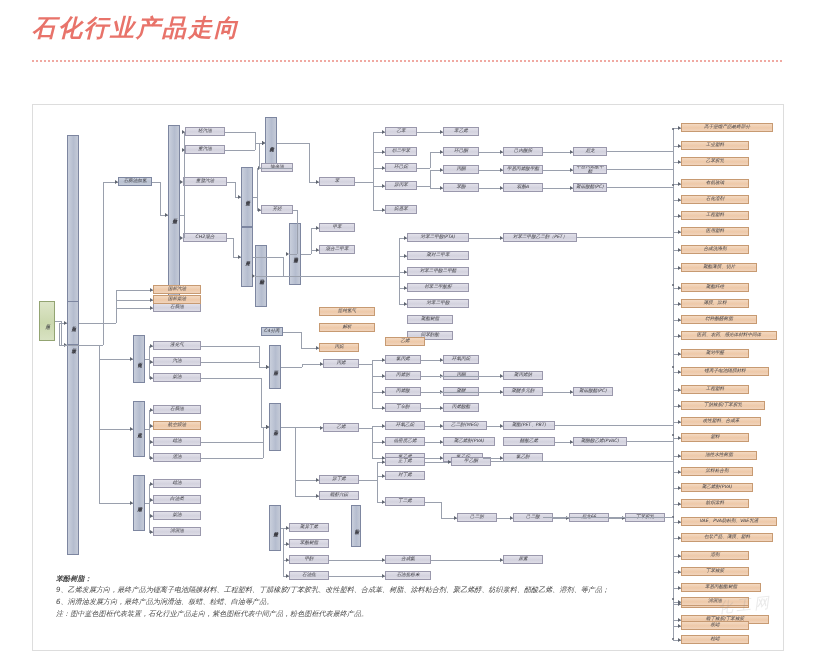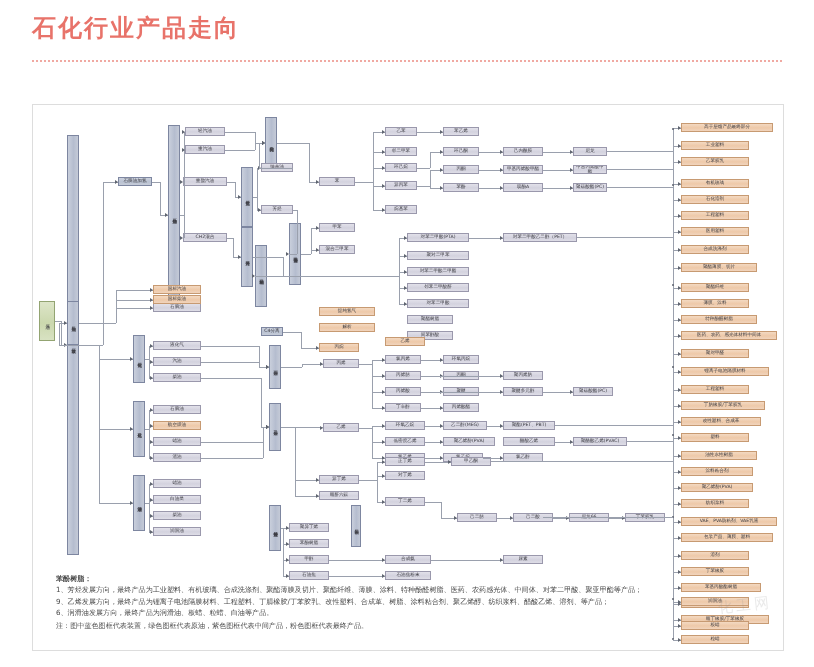--- a/index.html
+++ b/index.html
@@ -2,21 +2,21 @@
 <html><head>
 <meta charset="utf-8">
 <style>
   html,body{margin:0;padding:0;}
   body{
     width:814px;height:667px;
     background:#ffffff;
     font-family:"DejaVu Sans","Liberation Sans",sans-serif;
     overflow:hidden;
   }
-  #root{position:relative;width:814px;height:510px;}
+  #root{position:relative;width:814px;height:510px;font-style:italic;}
 
   
   .page-title{
     position:absolute;left:32px;top:12px;
     font-size:24px;font-weight:700;
     color:#e8736a;letter-spacing:2px;
     font-family:"DejaVu Serif","Liberation Serif",serif;
     white-space:nowrap;
   }
   .title-rule{
@@ -988,20 +988,19 @@
         <div class="wire wire-h" style="left: 522px; top: 320px; width: 118px;"></div>
         <div class="wire wire-h" style="left: 594px; top: 336px; width: 46px;"></div>
         <div class="wire wire-h" style="left: 510px; top: 412px; width: 130px;"></div>
         <div class="wire wire-h" style="left: 458px; top: 356px; width: 182px;"></div>
         <div class="wire wire-h" style="left: 632px; top: 412px; width: 8px;"></div>
       </div>
   </div>
 
   <div class="legend">
     <span class="lg-line lg-head">苯酚树脂：</span>
-    <span class="lg-line">1、芳烃发展方向，最终产品为工业塑料、有机玻璃、合成洗涤剂、聚酯薄膜及切片、聚酯纤维、薄膜、涂料、特种酚醛树脂、医药、农药感光体、中间体、对苯二甲酸、聚亚甲酯等产品；</span>
     <span class="lg-line">9、乙烯发展方向，最终产品为锂离子电池隔膜材料、工程塑料、丁腈橡胶/丁苯胶乳、改性塑料、合成革、树脂、涂料粘合剂、聚乙烯醇、纺织浆料、醋酸乙烯、溶剂、等产品；</span>
     <span class="lg-line">6、润滑油发展方向，最终产品为润滑油、板蜡、粒蜡、白油等产品。</span>
-    <span class="lg-note">注：图中蓝色图框代表装置，绿色图框代表原油，紫色图框代表中间产品，粉色图框代表最终产品。</span>
+    <span class="lg-note">注：图中蓝色图框代表装置，石化行业产品走向，紫色图框代表中间产品，粉色图框代表最终产品。</span>
   </div>
 
   <div class="watermark">化工网</div>
 </div>
 
 </body></html>

